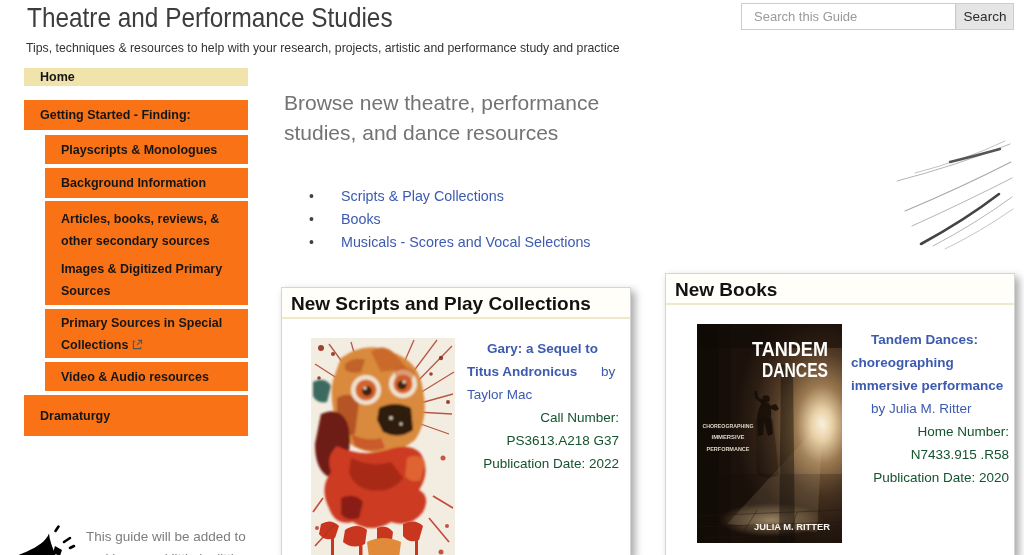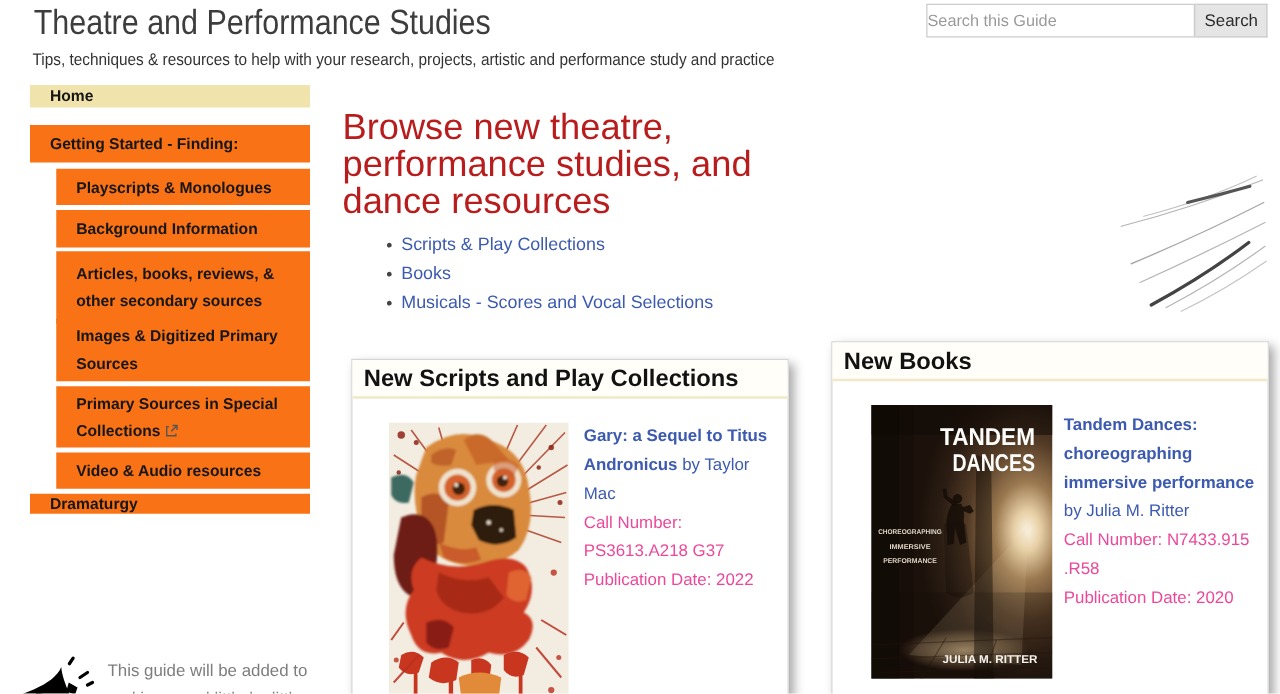--- a/index.html
+++ b/index.html
@@ -10,61 +10,61 @@
 
 .nav-item { position:absolute; background:#f97316; color:#161616; font-size:12.5px; font-weight:bold;
   line-height:22px; padding:3px 10px 3px 16px; width:224px; left:24px; display:flex; align-items:center; }
 .nav-sub { left:45px; width:203px;padding-left:16px; }
 .nav-active { background:#f0e4ac; }
 
 .card { position:absolute; width:350px; background:#fff; border:1px solid #d5d5d5;
   box-shadow:4px 4px 8px rgba(0,0,0,0.35); }
 .card-h { font-size:19px; font-weight:bold; color:#121212; padding:5px 9px 4px 9px; height:31px;
   background:#fffef8; border-bottom:2px solid #f0e8c8; }
-a { color:#3c5aaf; text-decoration:none; }
+a { color:#3c5aaf; text-decoration:none;margin-left:20px; }
 .booktitle { font-weight:bold; color:#3c5aaf; }
-.gray { color:#ec4899; }
+.gray { color:#14532d;text-align:right; }
 </style>
 </head>
 <body>
 <div id="page">
 
   <div class="abs" style="left:27px; top:4px; font-size:28px; color:#3d3d3d; white-space:nowrap; transform:scaleX(0.87); transform-origin:left top; line-height:1;">Theatre and Performance Studies</div>
   <div class="abs" style="left:26px; top:40px; font-size:13.5px; color:#333; white-space:nowrap; transform:scaleX(0.91); transform-origin:left top;">Tips, techniques &amp; resources to help with your research, projects, artistic and performance study and practice</div>
 
-  <div class="abs" style="left:741px; top:3px; width:215px; height:27px; border:1px solid #ccc; background:#fff; color:#9a9a9a; font-size:13px; line-height:25px; ">Search this Guide</div>
+  <div class="abs" style="left:741px; top:3px; width:215px; height:27px; border:1px solid #ccc; background:#fff; color:#9a9a9a; font-size:13px; line-height:25px; padding-left:12px;">Search this Guide</div>
   <div class="abs" style="left:956px; top:3px; width:58px; height:27px; border:1px solid #ccc; border-left:1px solid #ddd; background:#e5e5e5; color:#2b2b2b; font-size:13.5px; line-height:25px; text-align:center;">Search</div>
 
   <div class="nav-item nav-active" style="top:68px; height:18px;">Home</div>
   <div class="nav-item" style="top:100px; height:30px;">Getting Started - Finding:</div>
   <div class="nav-item nav-sub" style="top:135px; height:29px;">Playscripts &amp; Monologues</div>
   <div class="nav-item nav-sub" style="top:168px; height:30px;">Background Information</div>
   <div class="nav-item nav-sub" style="top:201px; height:58px;">Articles, books, reviews, &amp; other secondary sources</div>
   <div class="nav-item nav-sub" style="top:255px; height:50px;">Images &amp; Digitized Primary Sources</div>
   <div class="nav-item nav-sub" style="top:362px; height:29px;">Video &amp; Audio resources</div>
   <div class="nav-item nav-sub" style="top:309px; height:49px;">
       <span>Primary Sources in Special Collections&nbsp;<svg width="11" height="11" viewBox="0 0 12 12" style="vertical-align:-1px;">
           <path d="M3.5 2.5 h-2 v8 h8 v-2 M6.5 1.5 h4 v4 M10.5 1.5 L5.5 6.5" fill="none" stroke="#555" stroke-width="1.2"></path>
         </svg></span>
     </div>
-  <div class="nav-item" style="top:395px; height:16px;">Dramaturgy</div>
+  <div class="nav-item" style="top:395px; height:41px;">Dramaturgy</div>
 
   <svg class="abs" style="left:14px; top:505px;" width="72" height="50" viewBox="0 0 72 50">
     <path d="M35 28.5 C32 36 24 41.5 13 46.5 L2 51 L42 51 C38.5 43 35.5 35 35 28.5 Z" fill="#000"></path>
     <path d="M41 41 l7 4 -2 6 -7 -3 z" fill="#000"></path>
     <g stroke="#000" stroke-width="2.6" stroke-linecap="round">
       <line x1="41.5" y1="26" x2="44.5" y2="21.5"></line>
       <line x1="50" y1="37" x2="56" y2="33"></line>
       <line x1="56" y1="43" x2="60" y2="41"></line>
       <line x1="16" y1="49.5" x2="22" y2="47.5"></line>
     </g>
   </svg>
   <div class="abs" style="left:86px; top:526px; width:175px; font-size:13.5px; line-height:22px; color:#7d7d7d;">This guide will be added to and improved little by little</div>
 
-  <div class="abs" style="left:274px; top:88px; width:360px; font-size:29px; line-height:29.5px; color:#b91c1c;">Browse new theatre, performance studies, and dance resources</div>
+  <div class="abs" style="left:284px; top:88px; width:360px; font-size:21px; line-height:29.5px; color:#737373;">Browse new theatre, performance studies, and dance resources</div>
 
   <div class="abs" style="left:321px; top:185px; font-size:14.3px; line-height:23px;">
     <div><span style="color:#444; position:absolute; left:-12px; font-size:14px;">•</span><a href="#">Scripts &amp; Play Collections</a></div>
     <div><span style="color:#444; position:absolute; left:-12px; font-size:14px;">•</span><a href="#">Books</a></div>
     <div><span style="color:#444; position:absolute; left:-12px; font-size:14px;">•</span><a href="#">Musicals - Scores and Vocal Selections</a></div>
   </div>
 
   <svg class="abs" style="left:885px; top:140px;" width="132" height="110" viewBox="0 0 132 110">
     <g fill="none" stroke-linecap="round">
       <path d="M12 41 Q 70 26 125 4" stroke-width="1" stroke="#b5b5b5"></path>
@@ -217,17 +217,17 @@
       </g>
       <text x="131" y="32" text-anchor="end" font-family="Liberation Sans" font-weight="bold" font-size="19.5" textLength="76" lengthAdjust="spacingAndGlyphs" fill="#fdfdfc">TANDEM</text>
       <text x="131" y="53" text-anchor="end" font-family="Liberation Sans" font-weight="bold" font-size="19.5" textLength="66" lengthAdjust="spacingAndGlyphs" fill="#fdfdfc">DANCES</text>
       <text x="31" y="103.5" text-anchor="middle" font-family="Liberation Sans" font-weight="bold" font-size="5.5" textLength="51" lengthAdjust="spacingAndGlyphs" fill="#ded5c6">CHOREOGRAPHING</text>
       <text x="31" y="115" text-anchor="middle" font-family="Liberation Sans" font-weight="bold" font-size="5.5" textLength="33" lengthAdjust="spacingAndGlyphs" fill="#ded5c6">IMMERSIVE</text>
       <text x="31" y="126.5" text-anchor="middle" font-family="Liberation Sans" font-weight="bold" font-size="5.5" textLength="43" lengthAdjust="spacingAndGlyphs" fill="#ded5c6">PERFORMANCE</text>
       <text x="95" y="206" text-anchor="middle" font-family="Liberation Sans" font-weight="bold" font-size="9" textLength="76" lengthAdjust="spacingAndGlyphs" fill="#f5f2ec">JULIA M. RITTER</text>
     </svg>
     <div class="abs" style="left:185px; top:54px; width:158px; font-size:13.5px; line-height:23px;">
       <a href="#" class="booktitle">Tandem Dances: choreographing immersive performance</a> <a href="#">by Julia M. Ritter</a>
-      <div class="gray">Call Number: N7433.915 .R58</div>
+      <div class="gray">Home Number: N7433.915 .R58</div>
       <div class="gray">Publication Date: 2020</div>
     </div>
   </div>
 </div>
 
 </body></html>

